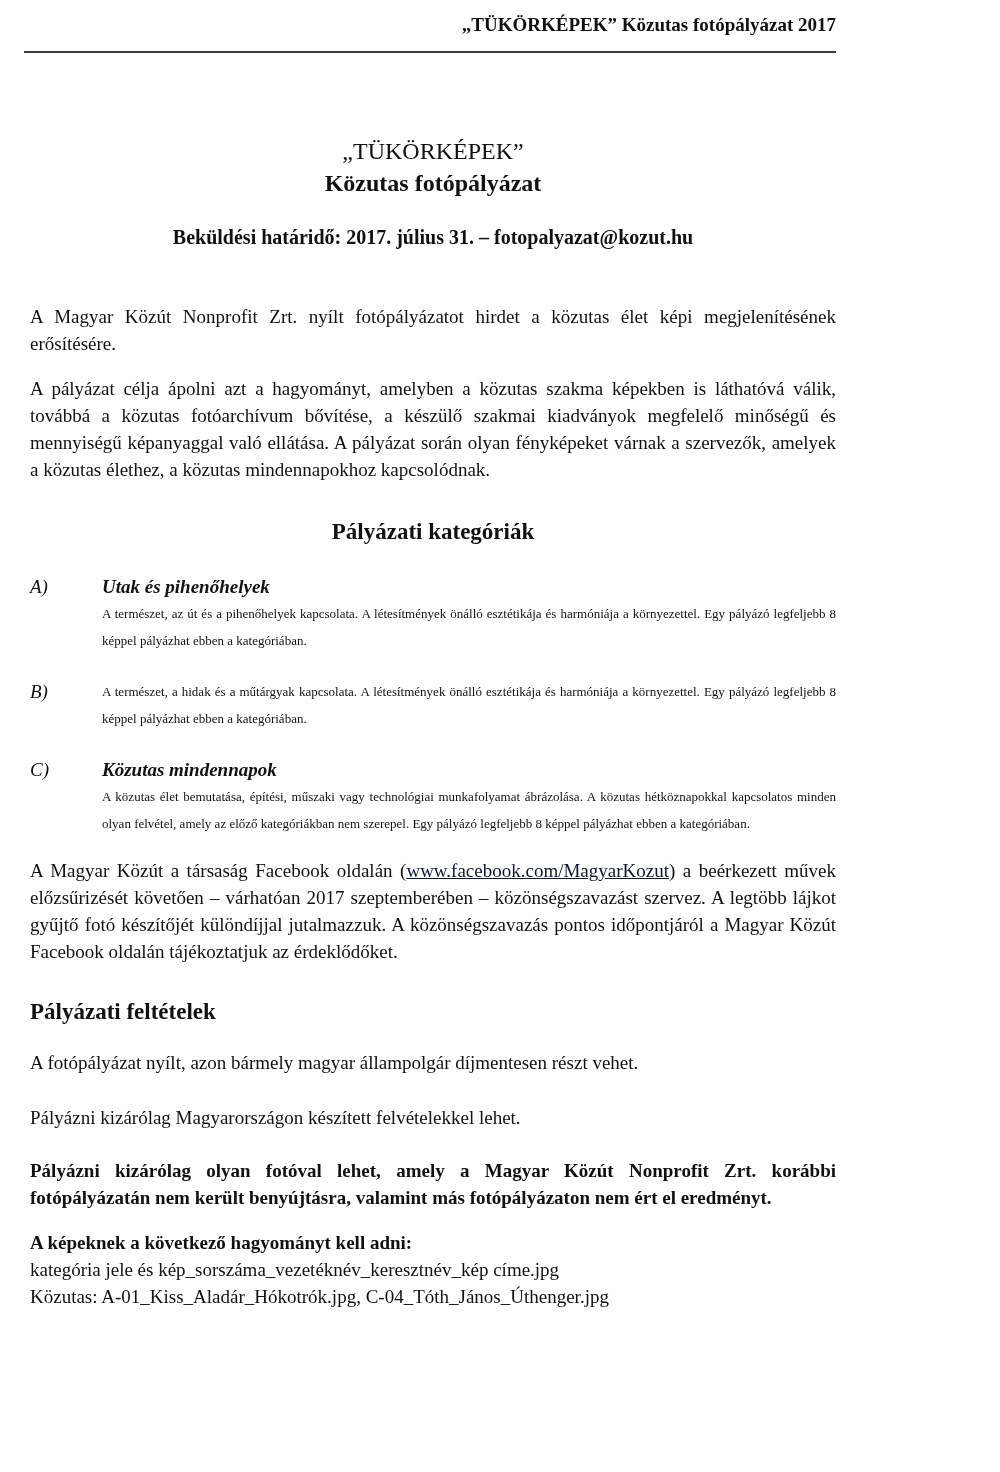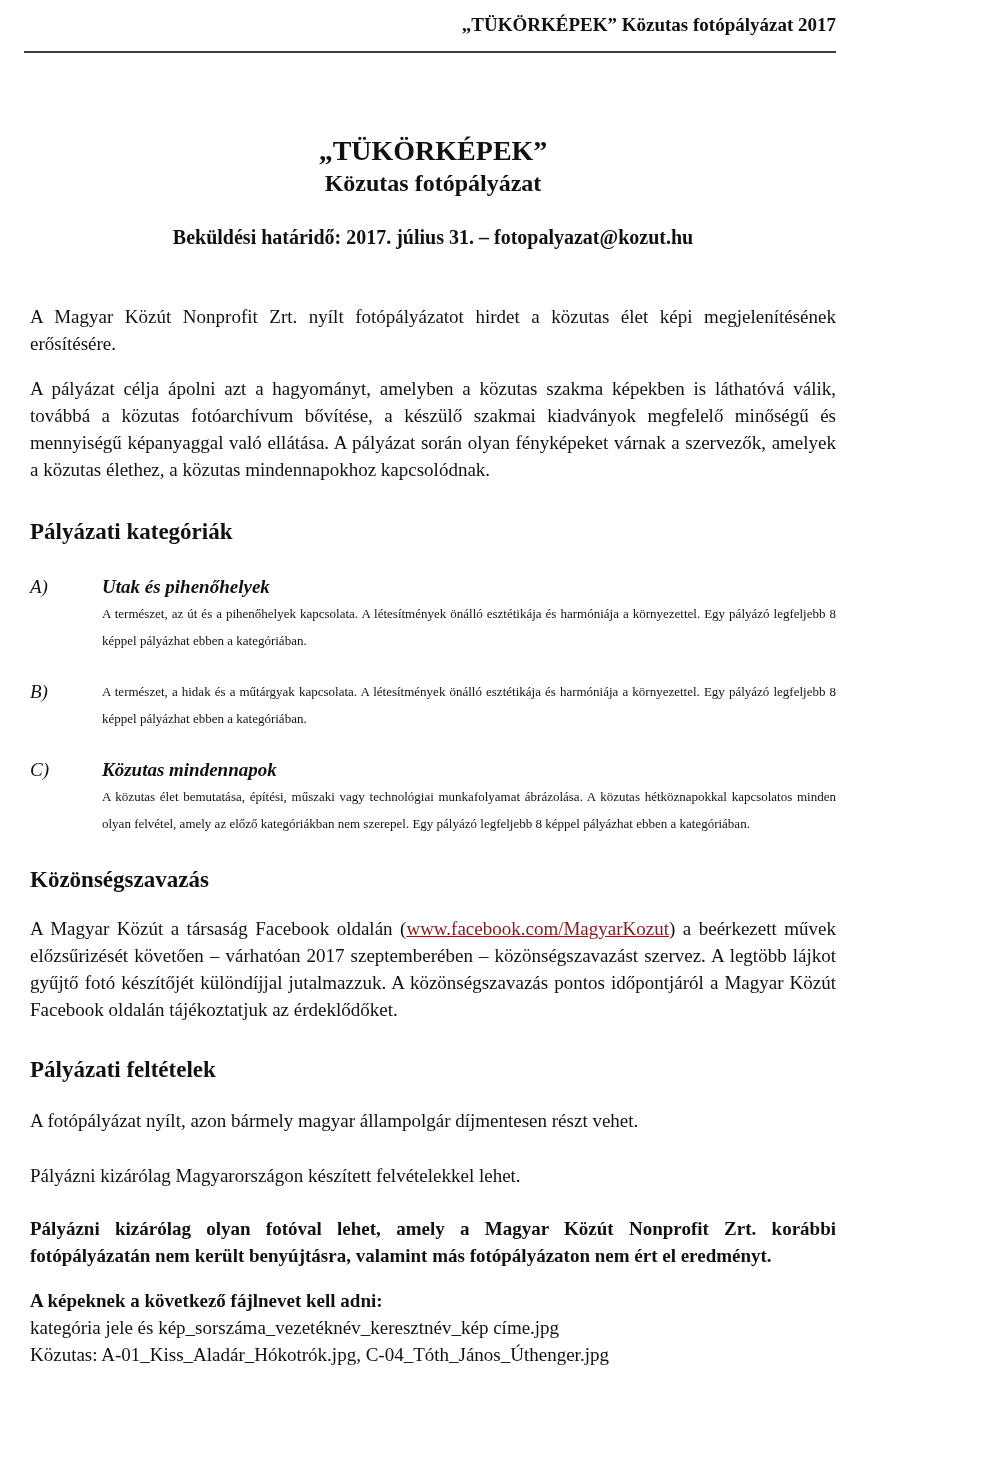--- a/index.html
+++ b/index.html
@@ -28,22 +28,22 @@
     line-height: 23px;
   }
   .rule {
     border: 0;
     border-top: 2px solid #3c3c3c;
     margin: 15px 0 0 -6px;
   }
   .title-block { text-align: center; }
   .title-main {
     margin-top: 84px;
-    font-weight: bold;
-    font-size: 28px;
+    font-weight: normal;
+    font-size: 24px;
     line-height: 28px;
   }
   .title-sub {
     margin-top: 6px;
     font-weight: bold;
     font-size: 24px;
     line-height: 24px;
   }
   .deadline {
     margin-top: 30px;
@@ -58,21 +58,21 @@
   }
   .just { text-align: justify; }
   .mt-p1 { margin-top: 54px; }
   .mt-p  { margin-top: 18px; }
   h2 {
     margin: 0;
     font-size: 23px;
     line-height: 30px;
     font-weight: bold;
   }
-  .h2-categories { margin-top: 34px; }
+  .h2-categories { margin-top: 34px; text-align: center; }
   .h2-voting     { margin-top: 28px; }
   .h2-conditions { margin-top: 32px; }
   .cat {
     display: flex;
     align-items: flex-start;
   }
   .cat-a { margin-top: 26px; }
   .cat-b { margin-top: 24px; }
   .cat-c { margin-top: 24px; }
   .cat-label {
@@ -95,21 +95,21 @@
   }
   .voting-para { margin-top: 20px; }
   .cond-p1 { margin-top: 22px; }
   .cond-p2 { margin-top: 28px; }
   .cond-p3 { margin-top: 26px; font-weight: bold; }
   .file-heading {
     margin-top: 18px;
     font-weight: bold;
   }
   a.doc-link {
-    color: #7f1d1d;
+    color: #0f172a;
     text-decoration: underline;
     cursor: pointer;
   }
 </style>
 </head>
 <body>
 
 <div class="page">
 
   <div class="doc-header">„TÜKÖRKÉPEK” Közutas fotópályázat 2017</div>
@@ -144,31 +144,30 @@
   </div>
 
   <div class="cat cat-c">
     <div class="cat-label">C)</div>
     <div class="cat-content">
       <div class="cat-title">Közutas mindennapok</div>
       <div class="cat-body just">A közutas élet bemutatása, építési, műszaki vagy technológiai munkafolyamat ábrázolása. A közutas hétköznapokkal kapcsolatos minden olyan felvétel, amely az előző kategóriákban nem szerepel. Egy pályázó legfeljebb 8 képpel pályázhat ebben a kategóriában.</div>
     </div>
   </div>
 
-  <h2 class="h2-voting">Közönségszavazás</h2>
 
   <p class="para just voting-para"><span>A Magyar Közút a társaság Facebook oldalán (</span><a class="doc-link">www.facebook.com/MagyarKozut</a><span>) a beérkezett művek előzsűrizését követően – várhatóan 2017 szeptemberében – közönségszavazást szervez. A legtöbb lájkot gyűjtő fotó készítőjét különdíjjal jutalmazzuk. A közönségszavazás pontos időpontjáról a Magyar Közút Facebook oldalán tájékoztatjuk az érdeklődőket.</span></p>
 
   <h2 class="h2-conditions">Pályázati feltételek</h2>
 
   <p class="para cond-p1">A fotópályázat nyílt, azon bármely magyar állampolgár díjmentesen részt vehet.</p>
 
   <p class="para cond-p2">Pályázni kizárólag Magyarországon készített felvételekkel lehet.</p>
 
   <p class="para just cond-p3">Pályázni kizárólag olyan fotóval lehet, amely a Magyar Közút Nonprofit Zrt. korábbi fotópályázatán nem került benyújtásra, valamint más fotópályázaton nem ért el eredményt.</p>
 
-  <p class="para file-heading">A képeknek a következő fájlnevet kell adni:</p>
+  <p class="para file-heading">A képeknek a következő hagyományt kell adni:</p>
 
   <p class="para">kategória jele és kép_sorszáma_vezetéknév_keresztnév_kép címe.jpg</p>
 
   <p class="para">Közutas: A-01_Kiss_Aladár_Hókotrók.jpg, C-04_Tóth_János_Úthenger.jpg</p>
 
 </div>
 
 </body></html>

